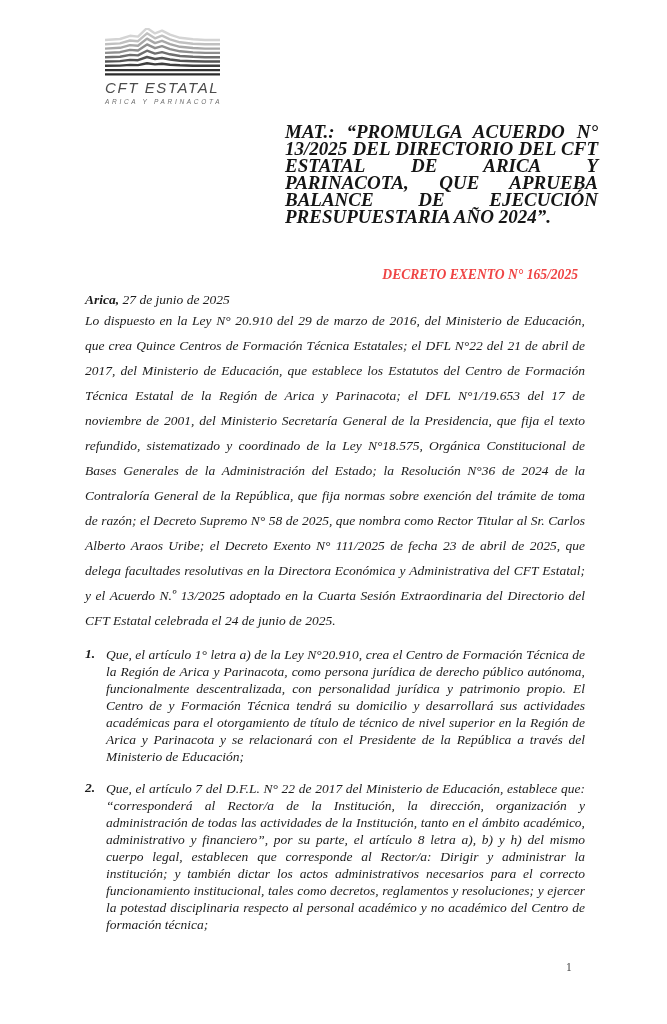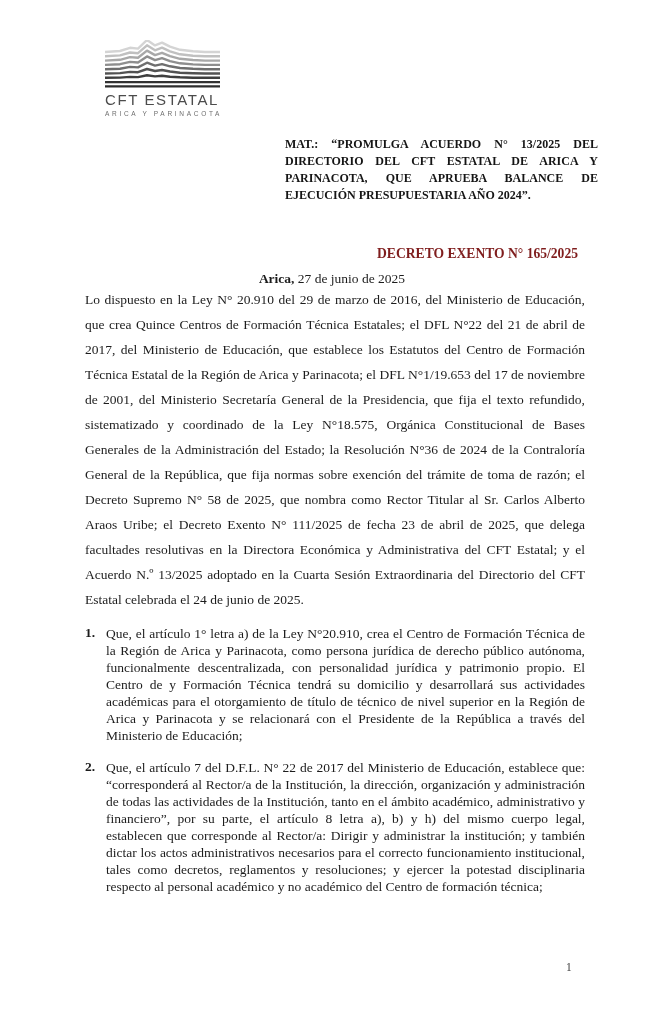--- a/index.html
+++ b/index.html
@@ -7,49 +7,50 @@
     width: 667px; height: 1024px;
     background: #ffffff;
     position: relative;
     font-family: "Liberation Serif", serif;
     font-size: 13.5px;
     color: #1c1c1c;
     overflow: hidden;
   }
   .page {
     position: absolute; inset: 0;
-    padding: 40px 82px 0 85px;
+    padding: 28px 82px 0 85px;
     box-sizing: border-box;
+    font-style: italic;
   }
   
   .logo { margin-left: 20px; width: 118px; }
   .logo svg { display: block; width: 115px; height: 48px; }
   .logo-title {
     font-family: "Liberation Sans", sans-serif;
     font-size: 15px; letter-spacing: 1.6px;
     color: #4c4c4c; margin-top: 3px; white-space: nowrap;
   }
   .logo-subtitle {
     font-family: "Liberation Sans", sans-serif;
     font-size: 6.5px; letter-spacing: 2.7px;
     color: #6e6e6e; margin-top: 2px; white-space: nowrap;
   }
   
   .mat {
     margin: 19px 8px 0 200px; width: 313px;
     font-weight: 700; text-align: justify;
-    font-size: 12px; line-height: 16.9px;
+    font-size: 19px; line-height: 16.9px;
     color: #151515;
   }
   .decree {
     margin-top: 42px; padding-right: 7px;
     text-align: right; font-weight: 700; font-size: 13.6px;
-    color: #7f1d1d;
+    color: #ef4444;
   }
-  .dateline { margin-top: 9px; padding-right: 6px; text-align: center; }
+  .dateline { margin-top: 9px; padding-right: 6px; text-align: left; }
   .place { font-weight: 700; }
   
   .section-heading {
     text-align: center; font-weight: 700; font-size: 14px;
     letter-spacing: 0.3px; color: #111;
   }
   .vistos-heading { margin-top: 50px; }
   .vistos-body {
     text-align: justify;
     line-height: 25px;

